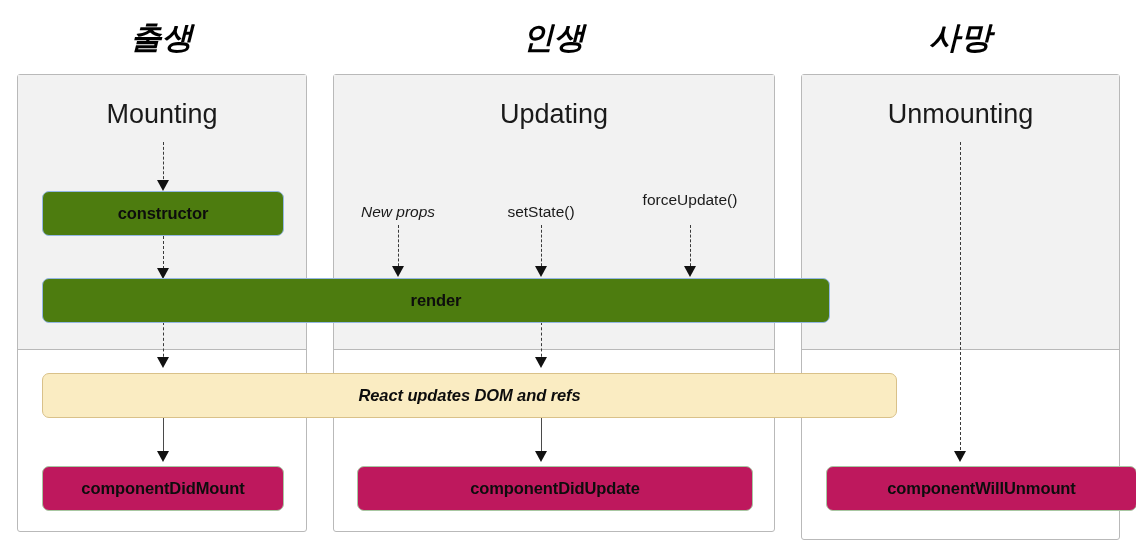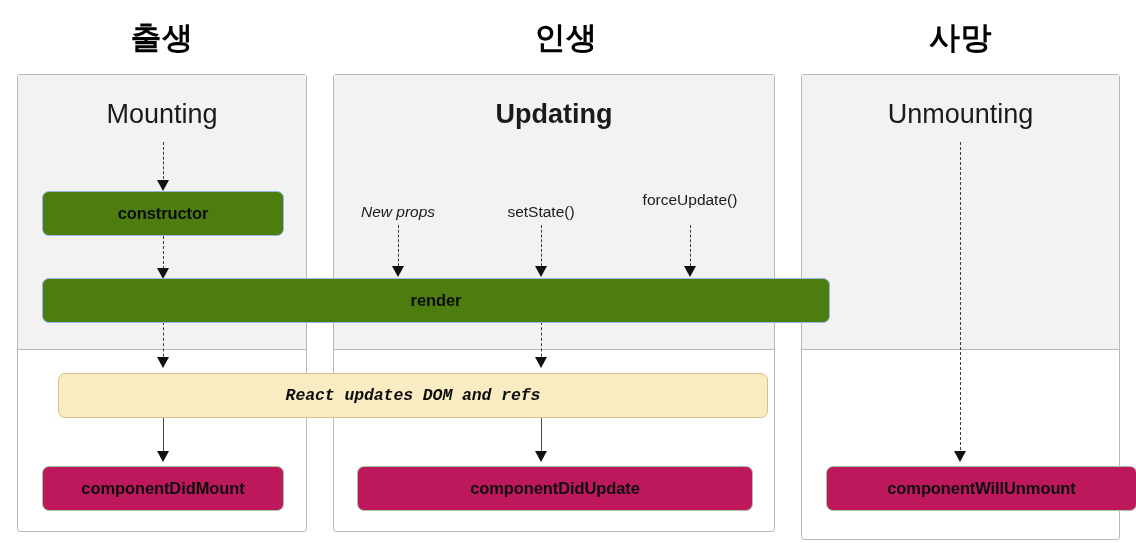--- a/index.html
+++ b/index.html
@@ -22,20 +22,21 @@
 
   
   .phase-title {
     position: absolute;
     font-size: 31px;
     font-weight: bold;
     color: #000000;
     text-align: center;
     letter-spacing: 0.5px;
     line-height: 1;
+    font-style: italic;
   }
 
   
   .panel {
     position: absolute;
     border: 1px solid #b9b9b9;
     border-radius: 3px;
     background: #ffffff;
     box-sizing: border-box;
   }
@@ -120,32 +121,32 @@
     border-top: 11px solid #111111;
   }
 </style>
 </head>
 <body>
 
 <div id="stage">
 
   <div class="phase-title" style="left:17px; top:22px; width:290px;">출생</div>
 
-  <div class="phase-title" style="left:345px; top:22px; width:442px;">인생</div>
+  <div class="phase-title" style="left:333px; top:22px; width:442px;">인생</div>
 
   <div class="phase-title" style="left:801px; top:22px; width:319px;">사망</div>
 
   <div class="panel" style="left:17px; top:74px; width:290px; height:458px;">
     <div class="panel-top" style="height:275px;"></div>
     <div class="panel-heading" style="top:26px;">Mounting</div>
   </div>
 
   <div class="panel" style="left:333px; top:74px; width:442px; height:458px;">
     <div class="panel-top" style="height:275px;"></div>
-    <div class="panel-heading" style="top:26px;font-weight:bold;">Updating</div>
+    <div class="panel-heading" style="top:26px;">Updating</div>
   </div>
 
   <div class="panel" style="left:801px; top:74px; width:319px; height:466px;">
     <div class="panel-top" style="height:275px;"></div>
     <div class="panel-heading" style="top:26px;">Unmounting</div>
   </div>
 
   <div class="conn dashed" style="left:163px; top:142px; height:42px;"></div>
   <div class="arrowhead" style="left:157px; top:180px;"></div>
 
@@ -179,21 +180,21 @@
   <div class="trigger italic" style="left:328px; top:204px; width:140px;">New props</div>
 
   <div class="trigger" style="left:471px; top:204px; width:140px;">setState()</div>
 
   <div class="trigger" style="left:620px; top:192px; width:140px;">forceUpdate()</div>
 
   <div class="lbox blue" style="left:42px; top:191px; width:242px; height:45px;">constructor</div>
 
   <div class="lbox blue" style="left:42px; top:278px; width:788px; height:45px;">render</div>
 
-  <div class="lbox yellow" style="left:58px; top:373px; width:710px; height:45px;font-family:Liberation Mono, monospace;">React updates DOM and refs</div>
+  <div class="lbox yellow" style="left:42px; top:373px; width:855px; height:45px;">React updates DOM and refs</div>
 
   <div class="lbox green" style="left:42px; top:466px; width:242px; height:45px;">componentDidMount</div>
 
   <div class="lbox green" style="left:357px; top:466px; width:396px; height:45px;">componentDidUpdate</div>
 
   <div class="lbox green" style="left:826px; top:466px; width:311px; height:45px;">componentWillUnmount</div>
 
 </div>
 
 </body></html>

